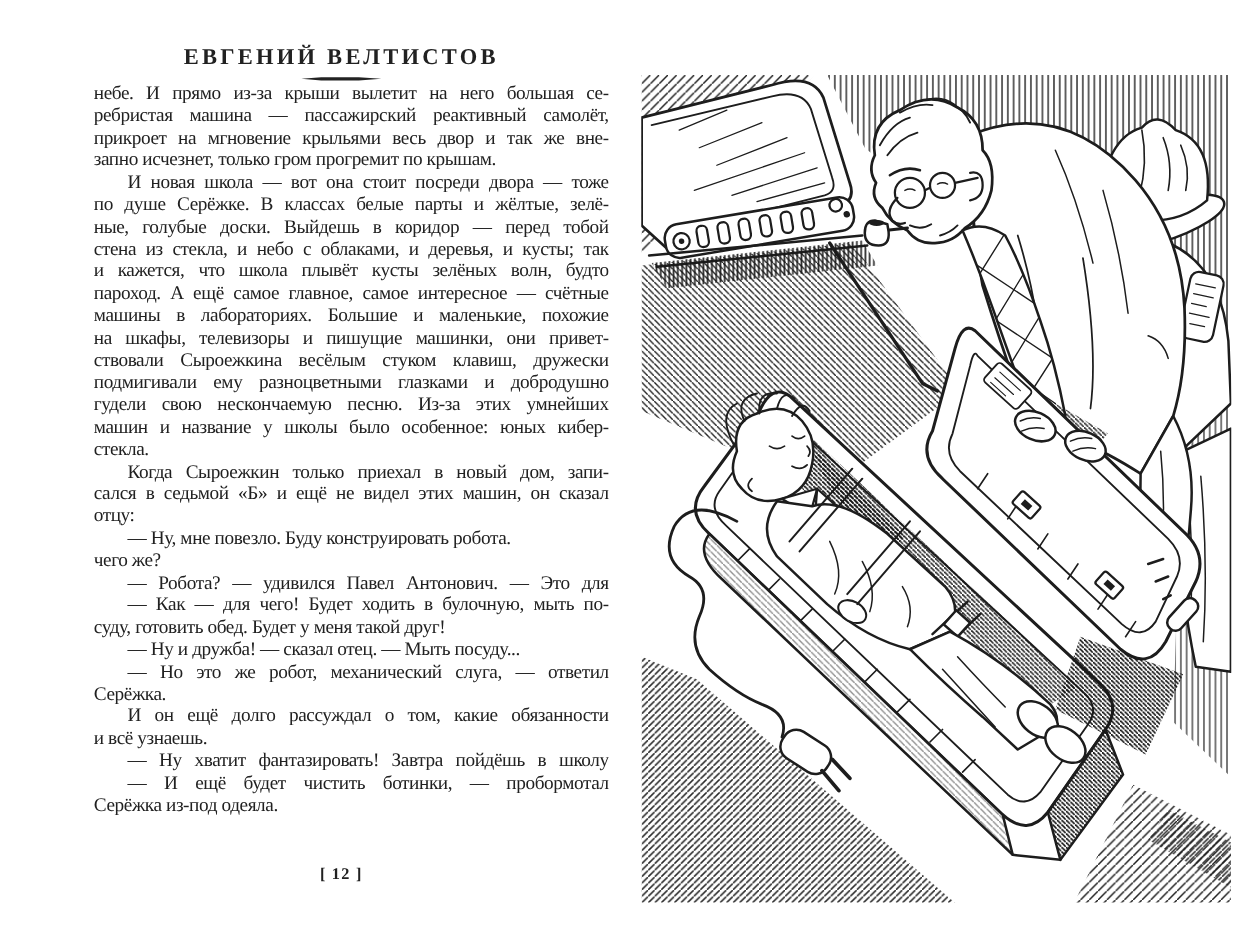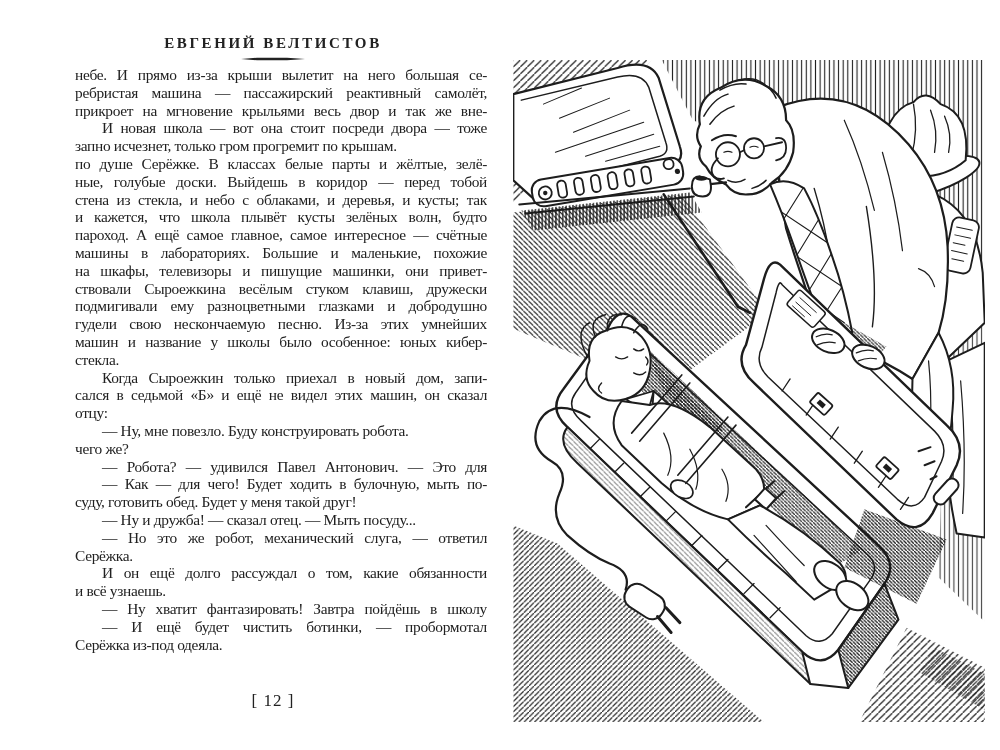--- a/index.html
+++ b/index.html
@@ -11,39 +11,39 @@
   .spread{
     position:relative;width:1000px;height:750px;
     background:var(--bg,#fff);color:var(--ink,#212121);
   }
   
   .running-head{
     position:absolute;left:59px;top:35px;width:428px;
     text-align:center;
   }
   .running-head .title{
-    font-size:15px;font-weight:bold;letter-spacing:2.6px;
+    font-size:18px;font-weight:bold;letter-spacing:2.6px;
     white-space:nowrap;
   }
   .running-head .rule{margin:5px auto 0 auto;width:64px;display:block;}
   .text-col{
     position:absolute;left:59px;top:66px;width:428px;
     font-size:15.4px;line-height:17.8px;letter-spacing:-0.32px;
     text-rendering:optimizeLegibility;
   }
   .line{
     text-align:justify;
     text-align-last:justify;
     overflow:hidden;white-space:normal;hyphens:none;margin-left:16px;
   }
   .line.end{text-align-last:left;}
   .line.indent{text-indent:27px;}
   .page-number{
     position:absolute;left:59px;top:691px;width:428px;
-    text-align:center;font-size:17px;font-weight:normal;letter-spacing:1px;
+    text-align:center;font-size:13px;font-weight:bold;letter-spacing:1px;
   }
   
   .illustration{
     position:absolute;left:513px;top:60px;width:472px;height:662px;margin:0;
   }
   .illustration svg{display:block;width:100%;height:100%;}
 </style>
 </head>
 <body>
 
@@ -57,23 +57,23 @@
   </header>
 
   <main class="text-col">
 
       <div class="line"><span>небе. И прямо из-за крыши вылетит на него большая се-</span></div>
 
       <div class="line"><span>ребристая машина — пассажирский реактивный самолёт,</span></div>
 
       <div class="line"><span>прикроет на мгновение крыльями весь двор и так же вне-</span></div>
 
+      <div class="line end"><span>запно исчезнет, только гром прогремит по крышам.</span></div>
+
       <div class="line indent"><span>И новая школа — вот она стоит посреди двора — тоже</span></div>
-
-      <div class="line end"><span>запно исчезнет, только гром прогремит по крышам.</span></div>
 
       <div class="line"><span>по душе Серёжке. В классах белые парты и жёлтые, зелё-</span></div>
 
       <div class="line"><span>ные, голубые доски. Выйдешь в коридор — перед тобой</span></div>
 
       <div class="line"><span>стена из стекла, и небо с облаками, и деревья, и кусты; так</span></div>
 
       <div class="line"><span>и кажется, что школа плывёт кусты зелёных волн, будто</span></div>
 
       <div class="line"><span>пароход. А ещё самое главное, самое интересное — счётные</span></div>

